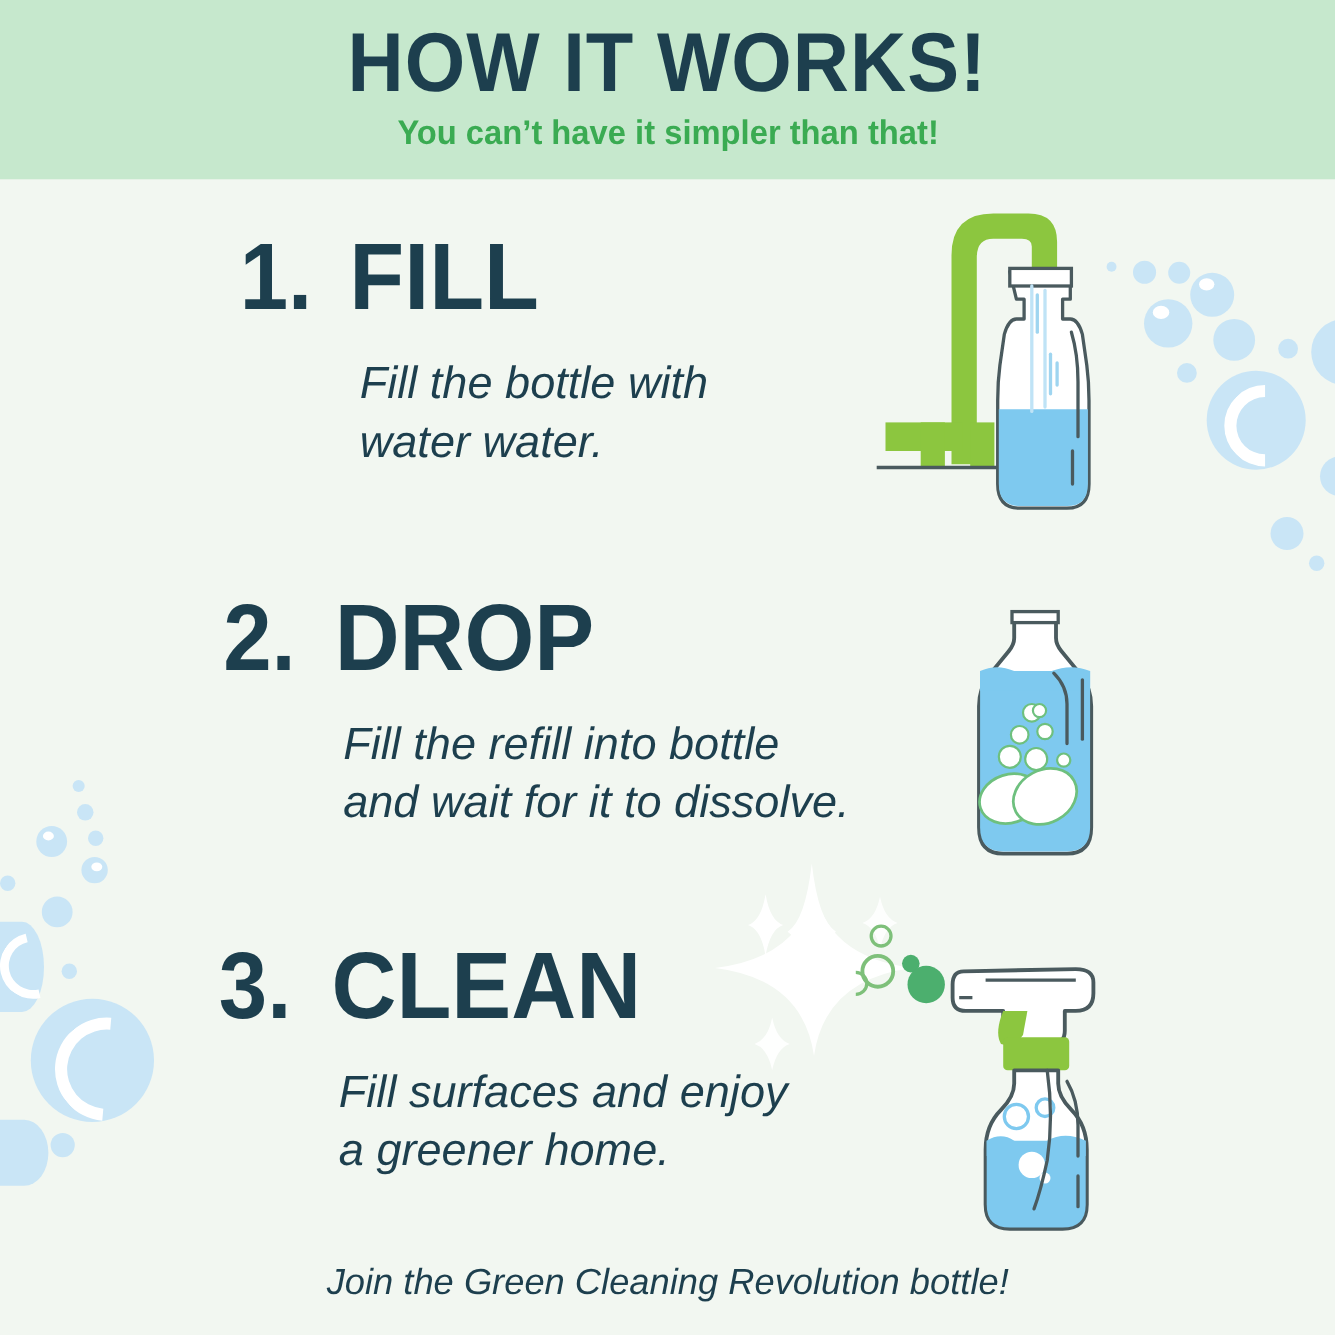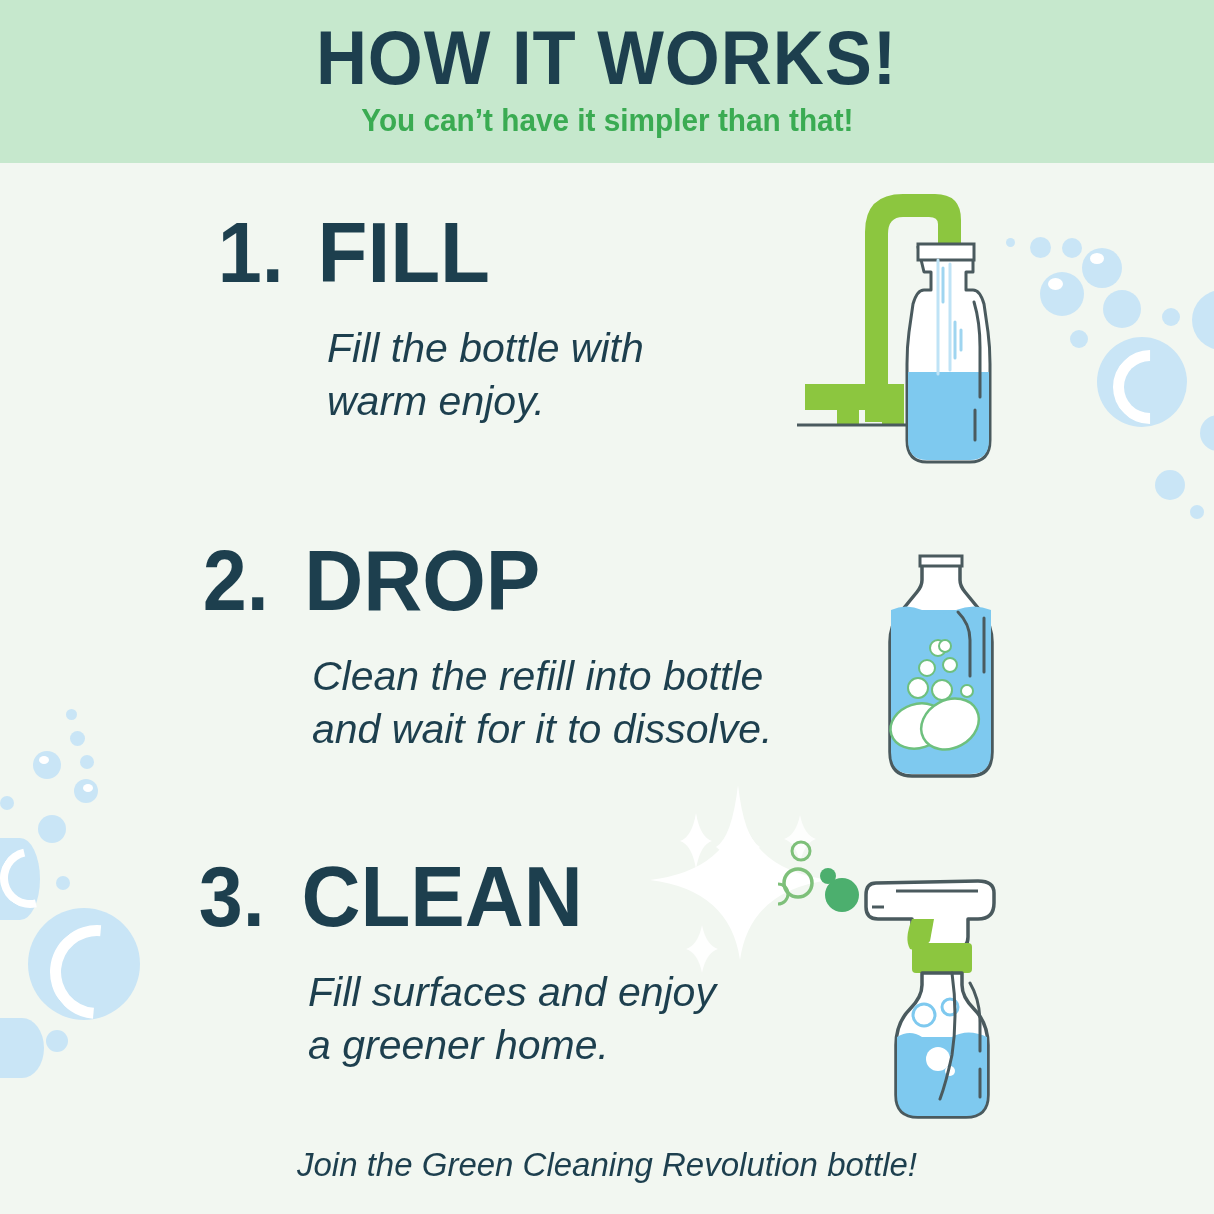--- a/index.html
+++ b/index.html
@@ -106,21 +106,21 @@
     <div class="bub" style="left:0px;top:1018px;width:44px;height:60px;border-radius:0 50% 50% 0;"></div>
     <div class="bub" style="left:46px;top:1030px;width:22px;height:22px;"></div>
   </div>
 
   <div class="step" style="left:215px;top:208px;">
     <div class="step-head">
       <span class="step-num">1.</span>
       <span class="step-word">FILL</span>
     </div>
     <div class="step-body">Fill the bottle with
-warm enjoy.</div>
+water water.</div>
   </div>
 
   <div class="art" style="left:775px;top:172px;width:250px;height:300px;">
     <svg width="250" height="300" viewBox="0 0 250 300">
 
       <path d="M90 250 L90 60 Q90 22 128 22 L160 22 Q186 22 186 48 L186 78 L163 78 L163 52 Q163 45 154 45 L128 45 Q113 45 113 62 L113 250 Z" fill="#8cc63f"></path>
       <rect x="30" y="212" width="70" height="26" fill="#8cc63f"></rect>
       <rect x="62" y="212" width="22" height="42" fill="#8cc63f"></rect>
       <rect x="107" y="212" width="22" height="42" fill="#8cc63f"></rect>
       <line x1="22" y1="253" x2="205" y2="253" stroke="#4a5a5e" stroke-width="3"></line>
@@ -147,21 +147,21 @@
       <path d="M199 130 Q205 150 205 175 L205 225" fill="none" stroke="#4a5a5e" stroke-width="3" stroke-linecap="round"></path>
       <line x1="200" y1="238" x2="200" y2="268" stroke="#4a5a5e" stroke-width="3" stroke-linecap="round"></line>
     </svg>
   </div>
 
   <div class="step" style="left:200px;top:536px;">
     <div class="step-head">
       <span class="step-num">2.</span>
       <span class="step-word">DROP</span>
     </div>
-    <div class="step-body">Clean the refill into bottle
+    <div class="step-body">Fill the refill into bottle
 and wait for it to dissolve.</div>
   </div>
 
   <div class="art" style="left:866px;top:548px;width:150px;height:240px;">
     <svg width="150" height="240" viewBox="0 0 150 240">
       <path d="M56 10 L94 10 L94 32 Q94 38 99 44 L117 66 Q126 78 126 94
                L126 204 Q126 228 104 228 L46 228 Q24 228 24 204 L24 94
                Q24 78 33 66 L51 44 Q56 38 56 32 Z" fill="#ffffff" stroke="#4a5a5e" stroke-width="3.5" stroke-linejoin="round"></path>
 
       <path d="M25 62 L125 62 L125 204 Q125 226 104 226 L46 226 Q25 226 25 204 Z" fill="#7ec9ef"></path>

